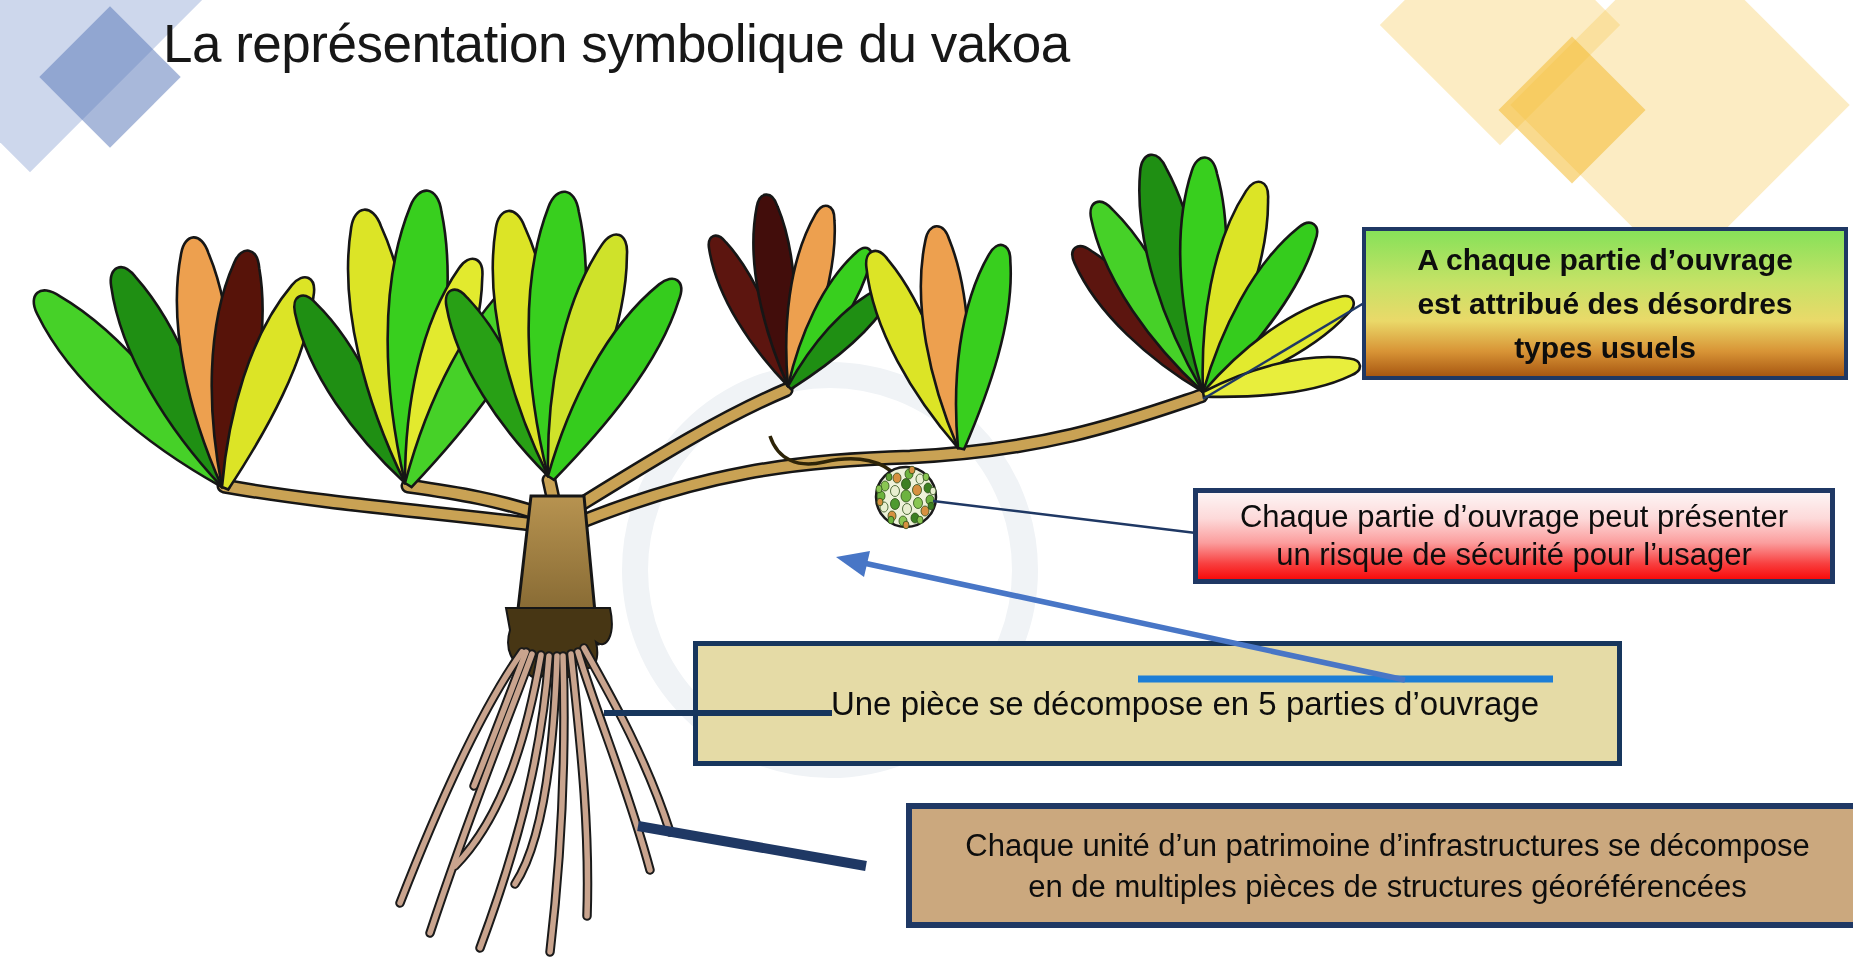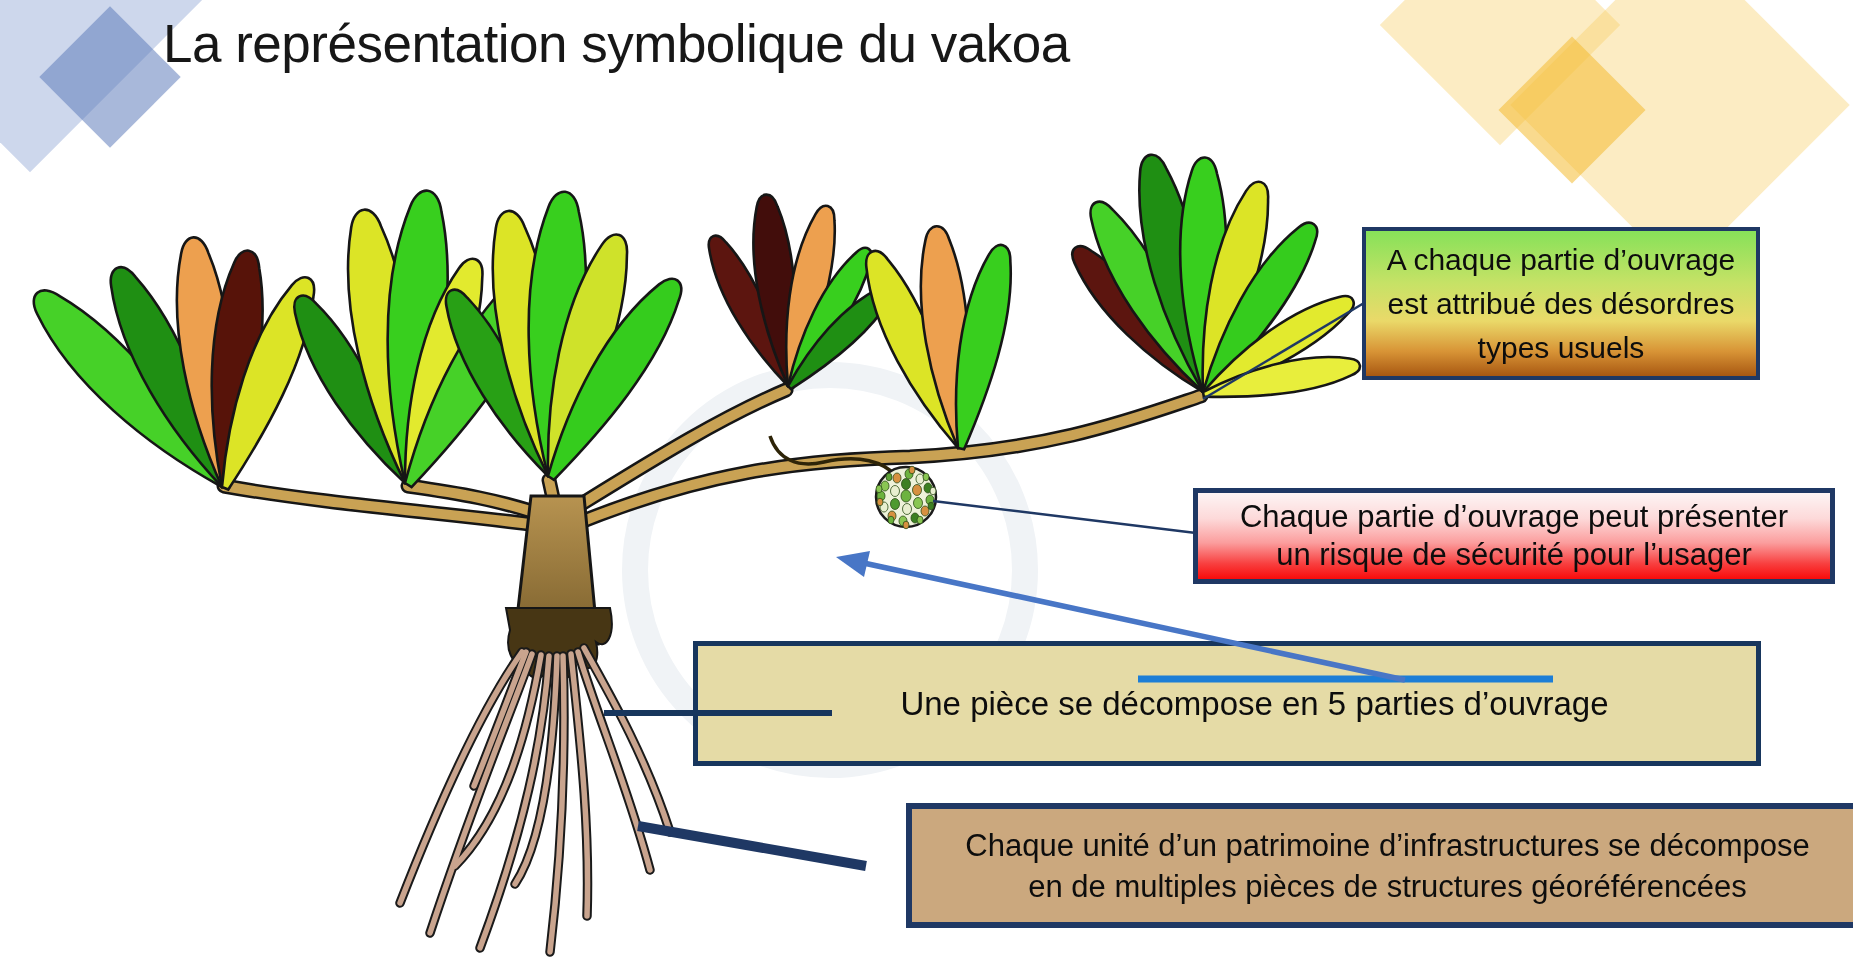--- a/index.html
+++ b/index.html
@@ -5,29 +5,29 @@
   html,body{margin:0;padding:0;background:#ffffff;}
   .stage{position:relative;width:1853px;height:979px;background:#ffffff;overflow:hidden;
          font-family:"Liberation Sans",sans-serif;padding-left:48px;}
   .diamond{position:absolute;transform:rotate(45deg);}
   .layer{position:absolute;left:0;top:0;width:1853px;height:979px;}
   .title{position:absolute;left:163px;top:14px;z-index:6;color:#171717;
          font-size:53px;line-height:59px;letter-spacing:-0.5px;}
   .title .l2{padding-left:16px;}
   .box{position:absolute;z-index:3;display:flex;align-items:center;justify-content:center;
        text-align:center;color:#0d0d0d;box-sizing:border-box;}
-  #box-disorders{left:1362px;top:227px;width:398px;height:153px;border:4px solid #1f3864;
+  #box-disorders{left:1362px;top:227px;width:486px;height:153px;border:4px solid #1f3864;
        font-size:30px;line-height:44px;
-       background:linear-gradient(180deg,#87e159 0%,#c6e266 36%,#ead969 62%,#d89436 83%,#a85812 100%);}
+       background:linear-gradient(180deg,#87e159 0%,#c6e266 36%,#ead969 62%,#d89436 83%,#a85812 100%);font-weight:bold;}
   #box-disorders span{max-width:400px;}
   #box-risk{left:1193px;top:488px;width:642px;height:96px;border:5px solid #1f3864;
        font-size:31px;line-height:38px;
        background:linear-gradient(180deg,#fdf4f4 0%,#fdd9d9 30%,#fb9d9d 58%,#f84040 82%,#f90b0b 100%);}
   #box-risk span{max-width:580px;}
-  #box-piece{left:693px;top:641px;width:1068px;height:125px;border:5px solid #17365d;
+  #box-piece{left:693px;top:641px;width:929px;height:125px;border:5px solid #17365d;
        background:#e5dba6;font-size:33px;padding-left:55px;}
   #box-unit{left:862px;top:803px;width:963px;height:125px;border:6px solid #1f3864;
        background:#cba87e;font-size:31px;line-height:41px;margin-left:44px;}
   #box-unit span{max-width:885px;}
 </style>
 </head>
 <body>
 
 <div class="stage">
 

